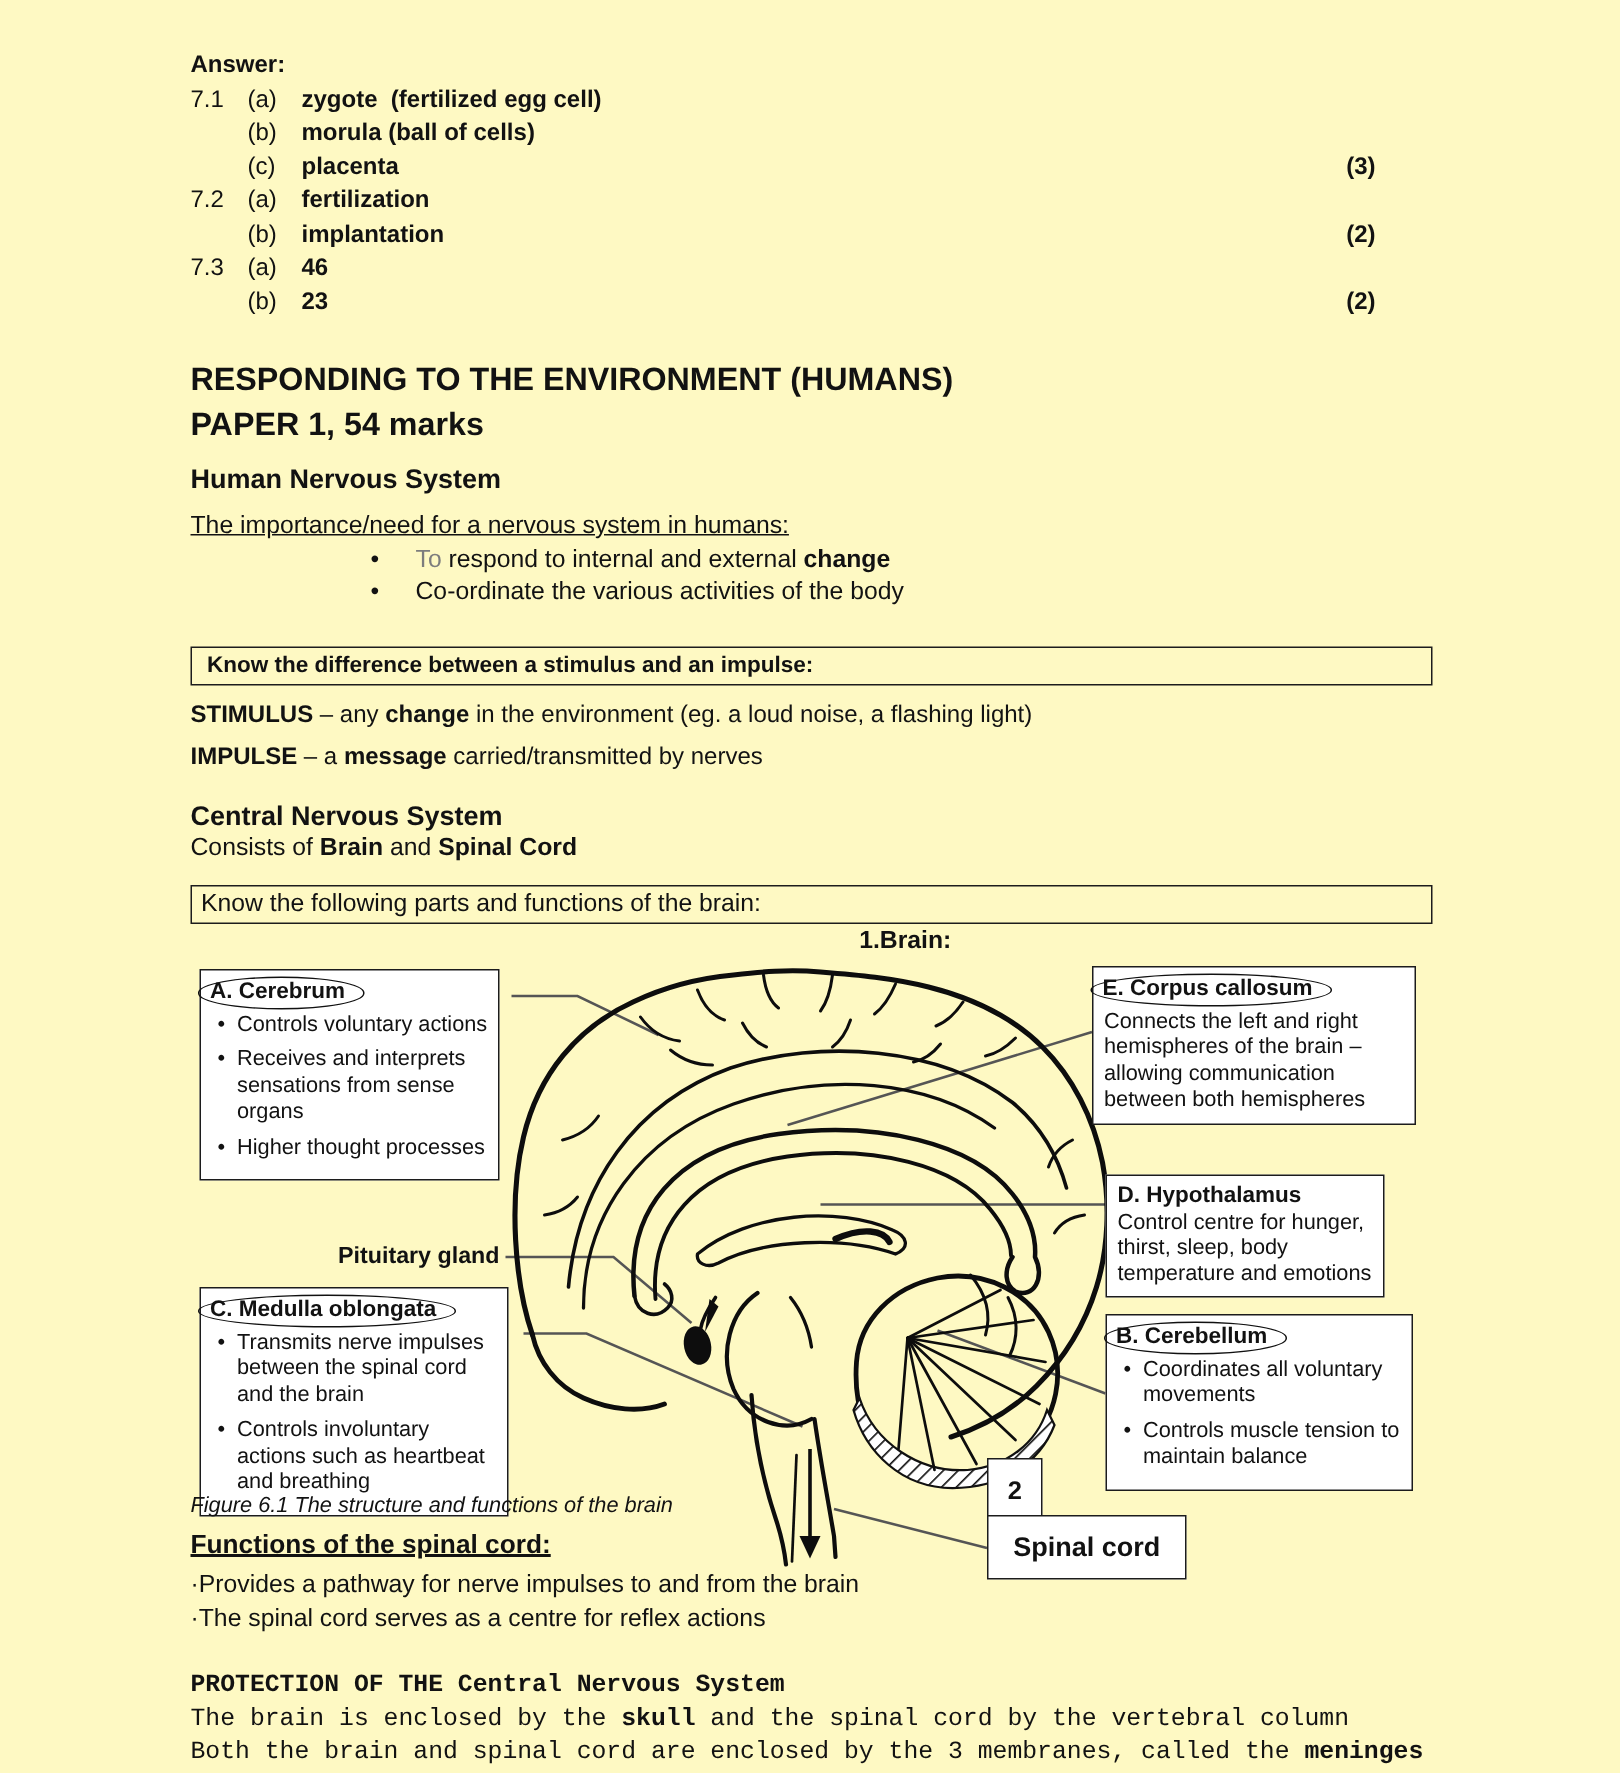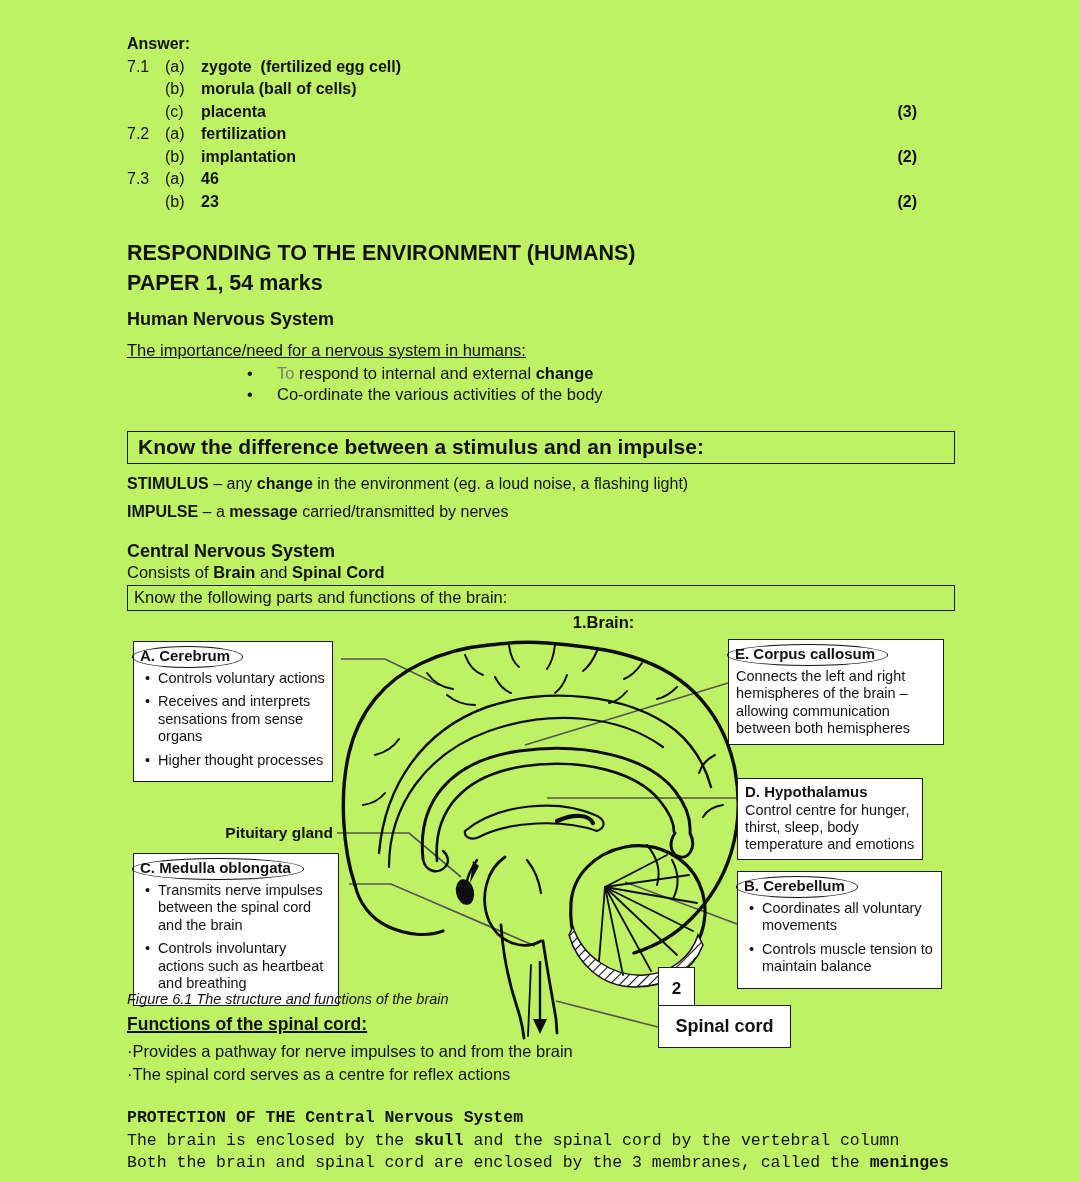--- a/index.html
+++ b/index.html
@@ -1,39 +1,39 @@
 <!DOCTYPE html>
 <html><head>
 <meta charset="utf-8">
 <style>
   html,body{margin:0;padding:0;background:#fff;}
-  .page{position:relative;width:1080px;height:1182px;background:#bef264;overflow:hidden;
+  .page{position:relative;width:1080px;height:1182px;background:#fef9c3;overflow:hidden;
         font-family:"Liberation Sans","DejaVu Sans",sans-serif;color:#121212;
         padding:33px 0 0 127px;box-sizing:border-box;}
   .bold{font-weight:bold;}
   
   .answers{font-size:16px;line-height:22.5px;width:790px;}
   .ans-row{display:flex;}
   .col-num{width:38px;flex:none;}
   .col-letter{width:36px;flex:none;}
   .col-text{flex:1;font-weight:bold;white-space:pre-wrap;}
   .col-marks{width:44px;flex:none;text-align:right;font-weight:bold;}
   
   .h-main{font-size:21.5px;font-weight:bold;line-height:30px;margin-top:25px;}
   .h-sub{font-size:18px;font-weight:bold;margin-top:11px;}
   .importance{font-size:16.5px;margin-top:11px;text-decoration:underline;}
   .top-bullets{margin-top:3px;font-size:16.5px;line-height:21px;}
   .top-bullets .b-line{position:relative;padding-left:150px;}
   .top-bullets .b-line::before{content:"\2022";position:absolute;left:120px;}
   .grey-word{color:#7d7d7d;}
   
   .kbox{border:1.6px solid #1c1c1c;width:828px;box-sizing:border-box;padding:3px 10px 4px 10px;
-        font-size:21px;margin-top:26px;font-weight:bold;}
+        font-size:15px;margin-top:26px;font-weight:bold;}
   .kbox2{border:1.4px solid #1c1c1c;width:828px;box-sizing:border-box;padding:2px 20px 3px 6px;
-        font-size:16.5px;font-weight:normal;margin-top:2px;}
+        font-size:16.5px;font-weight:normal;margin-top:14px;}
   .def-line{font-size:16px;margin:0;line-height:28px;}
   .def-line:first-of-type{margin-top:6px;}
   .cns-title{font-size:18px;font-weight:bold;margin-top:15px;}
   .consists{font-size:16.5px;line-height:21px;}
   .brain-label{font-size:16.5px;font-weight:bold;line-height:21px;margin-top:1px;text-align:center;}
   
   .diagram{position:relative;width:830px;height:452px;margin-top:2px;}
   .brain-svg{position:absolute;left:0;top:0;}
   .dbox{position:absolute;border:1.6px solid #1c1c1c;background:#fff;box-sizing:border-box;
         padding:4px 7px 6px 7px;font-size:14.5px;line-height:17.5px;}

